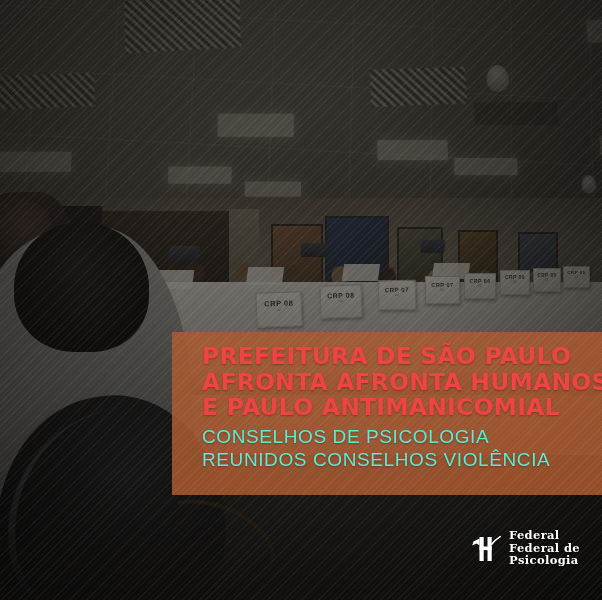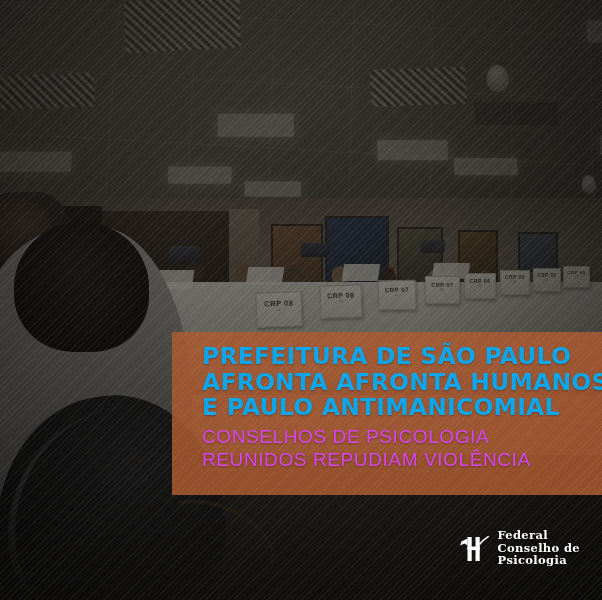--- a/index.html
+++ b/index.html
@@ -154,30 +154,30 @@
     position:absolute;left:172px;top:332px;right:0;height:163px;
     background:rgba(171,90,48,.86);
     overflow:hidden;
   }
   .banner .hatch2{position:absolute;inset:0;
     background-image:repeating-linear-gradient(-45deg,
        rgba(255,255,255,.05) 0 1px, rgba(0,0,0,.045) 1px 2px, transparent 2px 4px);}
   .banner .txt{position:absolute;left:30px;top:12px;right:10px;}
 
   .headline{
-    margin:0;color:#0ea5e9;
+    margin:0;color:#ef4444;
     font-family:"DejaVu Sans","Liberation Sans",sans-serif;
     font-weight:700;
     font-size:23.5px;line-height:25.5px;
     letter-spacing:.2px;
     text-shadow:0 1px 2px rgba(0,0,0,.28);
   }
   .headline span{display:block;white-space:nowrap;}
   .subline{
-    margin:4px 0 0 0;color:#d946ef;
+    margin:4px 0 0 0;color:#5eead4;
     font-family:"Liberation Sans",sans-serif;
     font-weight:400;
     font-size:19px;line-height:23px;
     letter-spacing:.6px;
     text-shadow:0 1px 2px rgba(0,0,0,.3);
   }
   .subline span{display:block;white-space:nowrap;}
 
   
   .logo{
@@ -351,36 +351,36 @@
   <div class="banner">
     <div class="hatch2"></div>
     <div class="txt">
       <h1 class="headline">
         <span>PREFEITURA DE SÃO PAULO</span>
         <span>AFRONTA AFRONTA HUMANOS</span>
         <span>E PAULO ANTIMANICOMIAL</span>
       </h1>
       <p class="subline">
         <span>CONSELHOS DE PSICOLOGIA</span>
-        <span>REUNIDOS REPUDIAM VIOLÊNCIA</span>
+        <span>REUNIDOS CONSELHOS VIOLÊNCIA</span>
       </p>
     </div>
   </div>
 
   <div class="logo">
     <svg class="mark" viewBox="0 0 30 32" aria-hidden="true">
 
       <rect x="8.5" y="5" width="4.2" height="24" fill="#ffffff"></rect>
       <rect x="16.5" y="5" width="4.2" height="24" fill="#ffffff"></rect>
       <rect x="8.5" y="14.5" width="12.2" height="3.6" fill="#ffffff"></rect>
 
       <path d="M8.5 6.5 L2.5 9.5 L1.2 13.5 L5.5 11.5 L8.5 13.5 Z" fill="#ffffff"></path>
 
       <path d="M20.7 12.2 C23.2 9.0 26.0 6.6 29.2 4.6" stroke="#ffffff" stroke-width="1.5" fill="none" stroke-linecap="round"></path>
     </svg>
     <div class="wordmark">
       <span>Federal</span>
-      <span>Conselho de</span>
+      <span>Federal de</span>
       <span>Psicologia</span>
     </div>
   </div>
 
 </div>
 
 </body></html>

